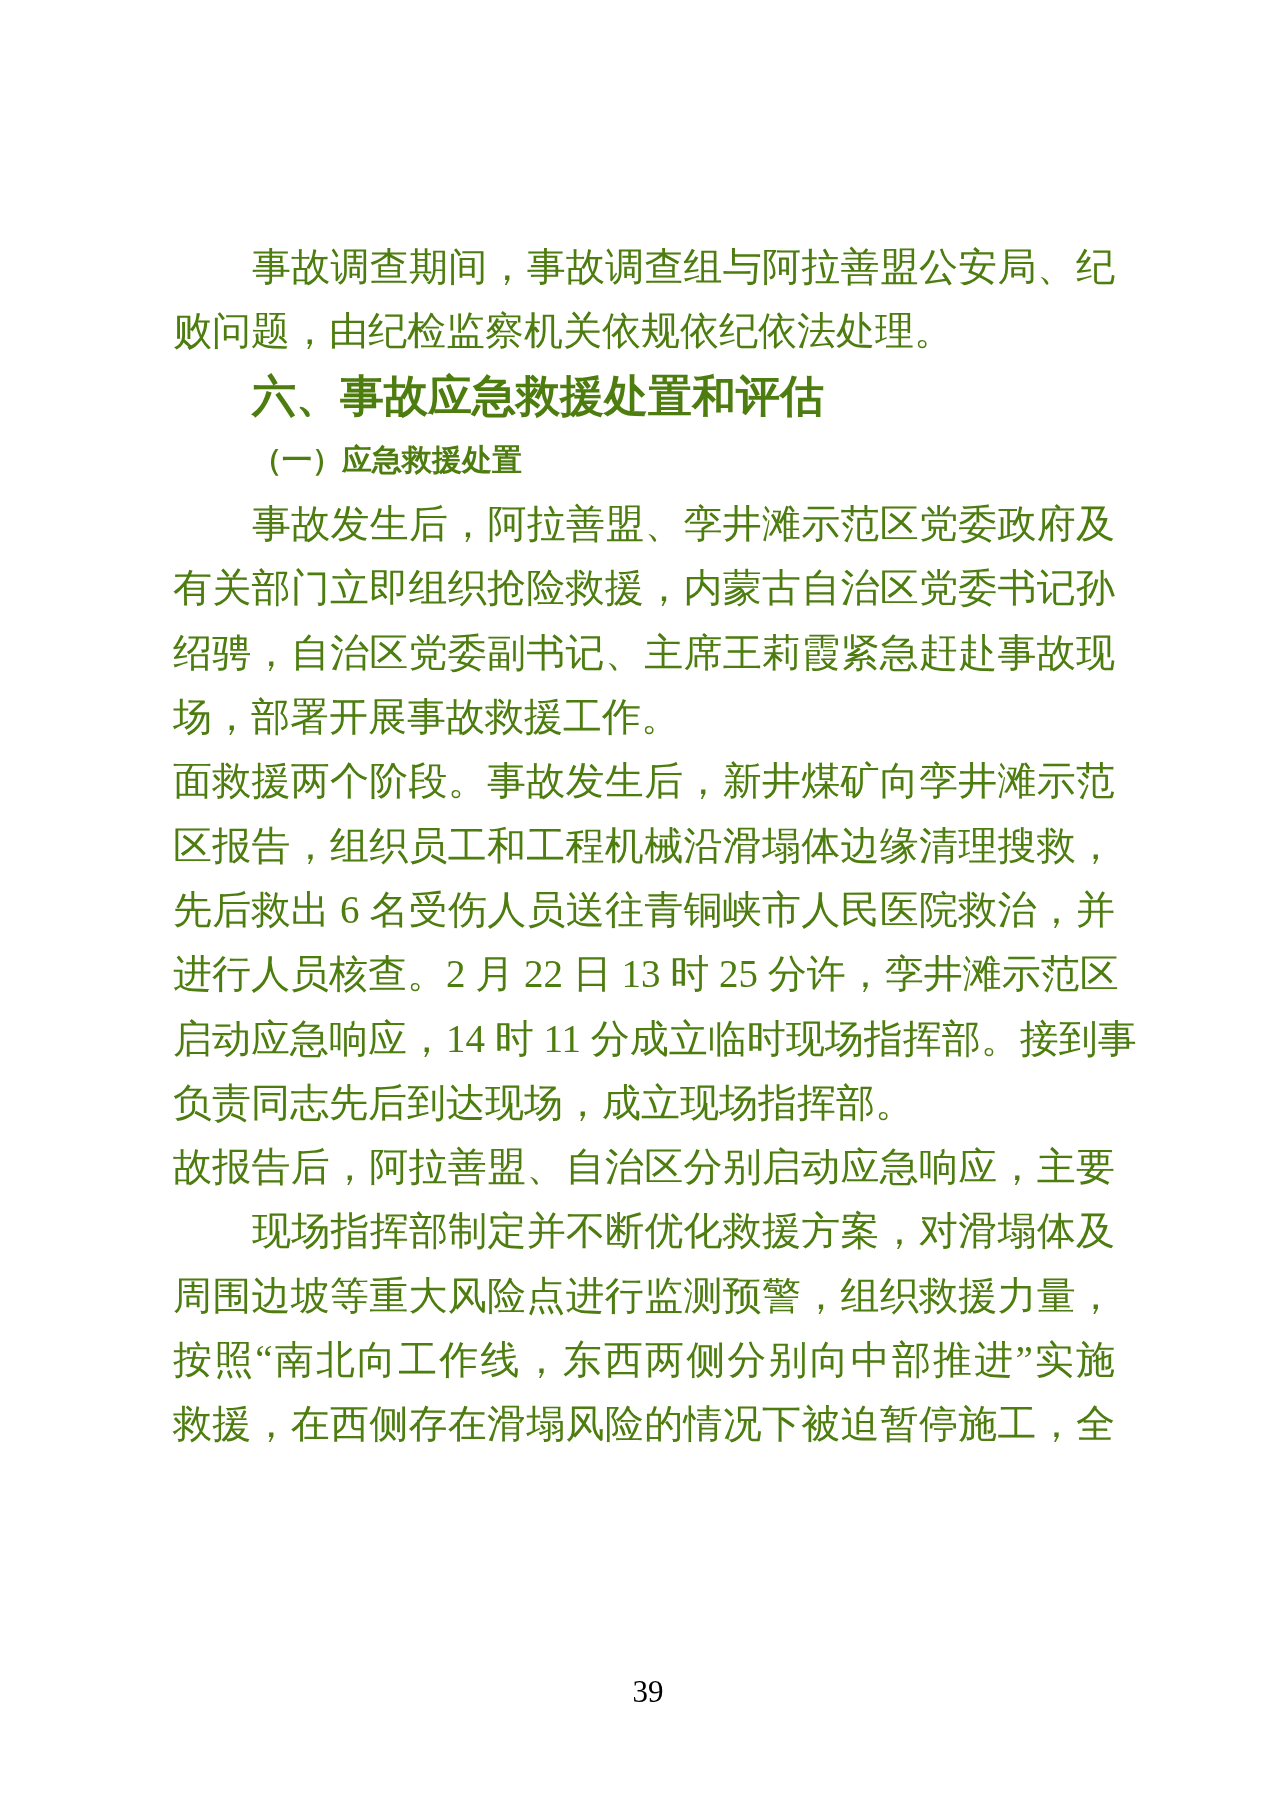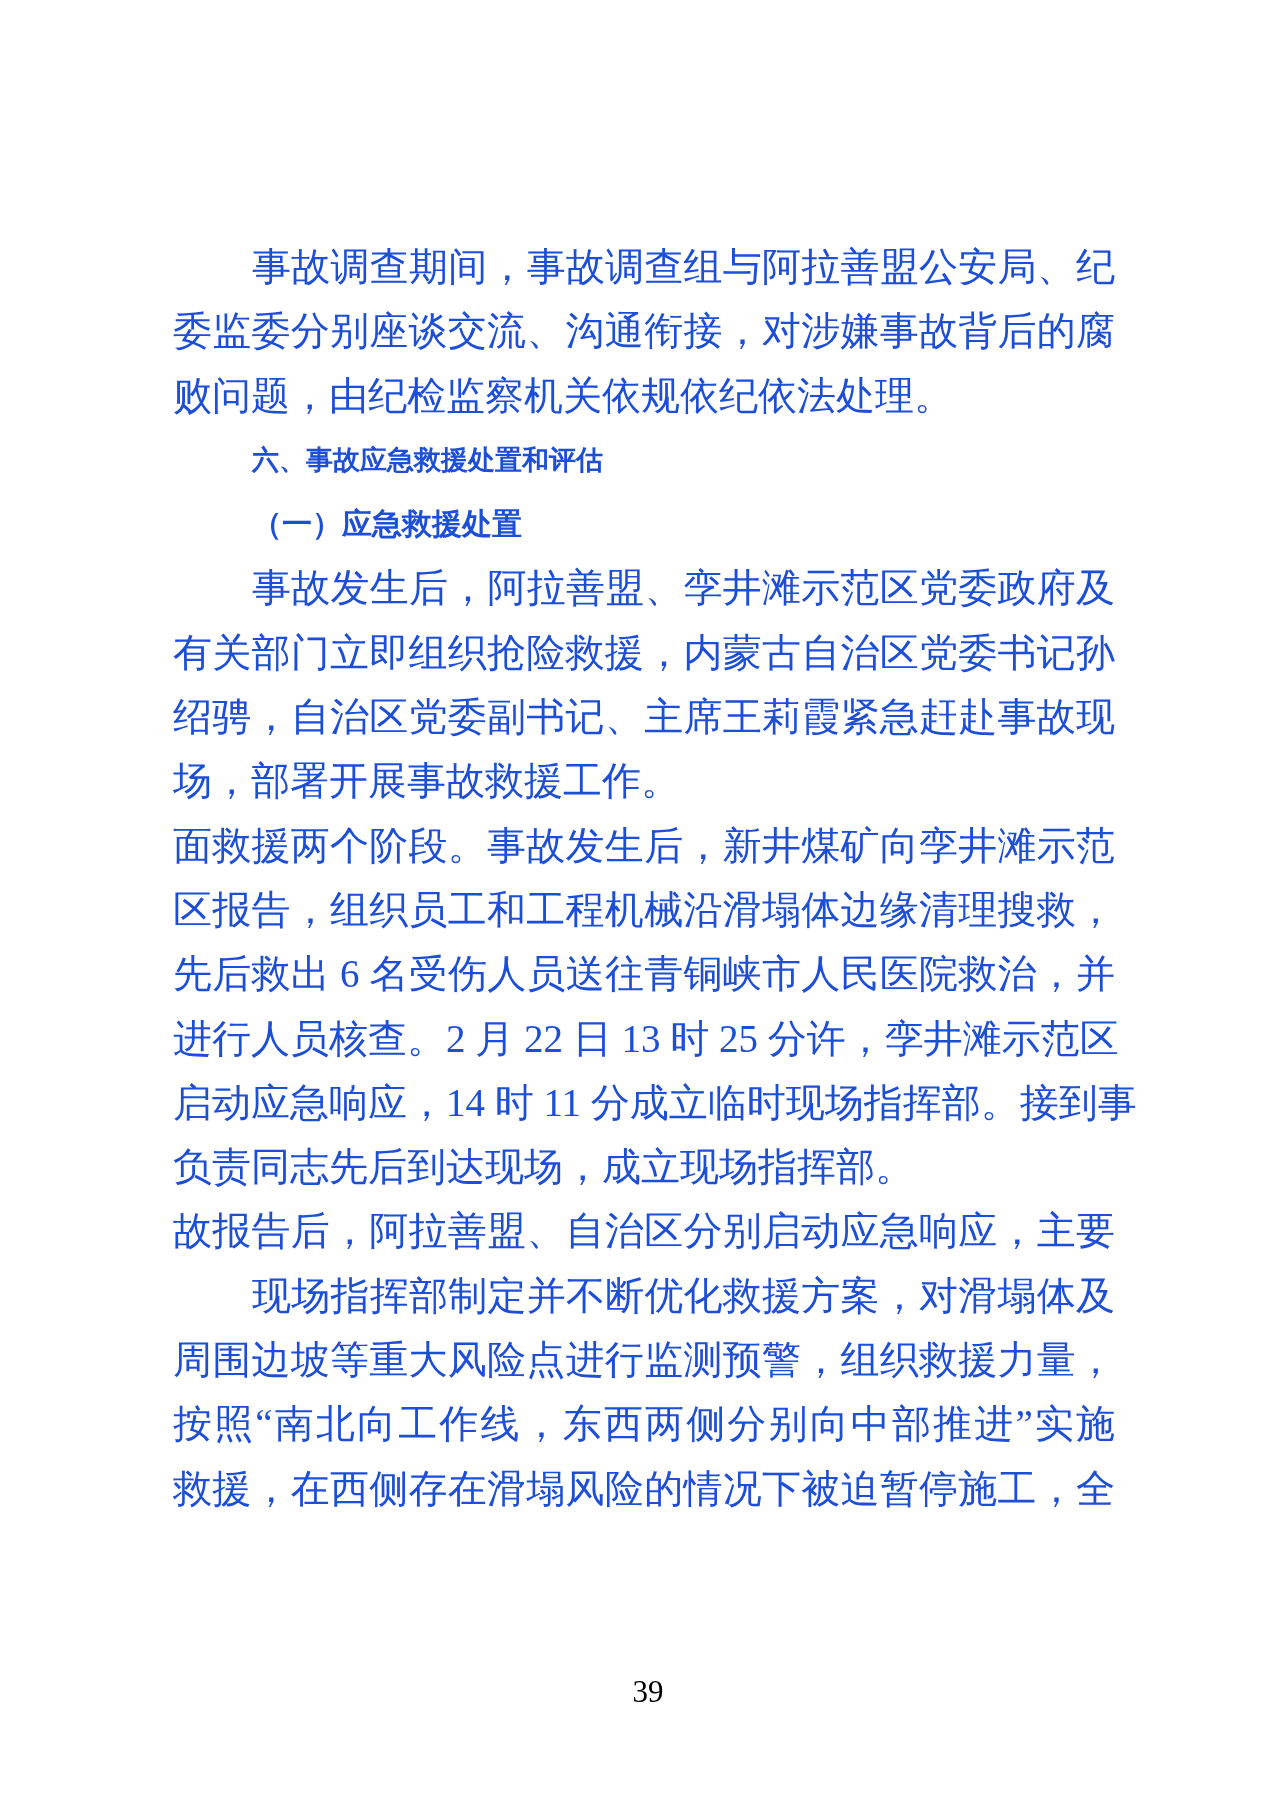--- a/index.html
+++ b/index.html
@@ -19,38 +19,38 @@
   .textblock {
     position: absolute;
     left: 173px;
     top: 235px;
     width: 942px;
   }
   .line {
     height: 64.3px;
     line-height: 64.3px;
     font-size: 39px;
-    color: #1d4ed8;
+    color: #4d7c0f;
     text-align: justify;
     text-align-last: justify;
     text-justify: inter-character;
     white-space: nowrap;
     letter-spacing: 0;
   }
   .line.indent {
     padding-left: 79px;
   }
   .line.end {
     text-align: center;
     text-align-last: left;
   }
   .line.h1 {
     font-family: "Liberation Sans", "DejaVu Sans", sans-serif;
     font-weight: 700;
-    font-size: 27px;
+    font-size: 44px;
     text-align: left;
     text-align-last: left;
   }
   .line.h2 {
     font-weight: 600;
     font-size: 30px;
     text-align: left;
     text-align-last: left;
   }
   .footer {
@@ -69,21 +69,20 @@
   }
 </style>
 </head>
 <body>
 
 <div class="page">
 
   <div class="textblock">
 
     <div class="line indent">事故调查期间，事故调查组与阿拉善盟公安局、纪</div>
-    <div class="line">委监委分别座谈交流、沟通衔接，对涉嫌事故背后的腐</div>
     <div class="line end">败问题，由纪检监察机关依规依纪依法处理。</div>
 
     <div class="line h1 indent">六、事故应急救援处置和评估</div>
 
     <div class="line h2 indent">（一）应急救援处置</div>
 
     <div class="line indent">事故发生后，阿拉善盟、孪井滩示范区党委政府及</div>
     <div class="line">有关部门立即组织抢险救援，内蒙古自治区党委书记孙</div>
     <div class="line">绍骋，自治区党委副书记、主席王莉霞紧急赶赴事故现</div>
     <div class="line end">场，部署开展事故救援工作。</div>

